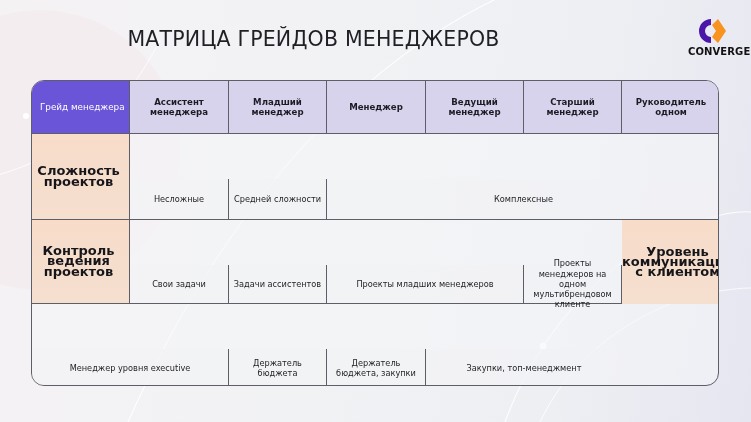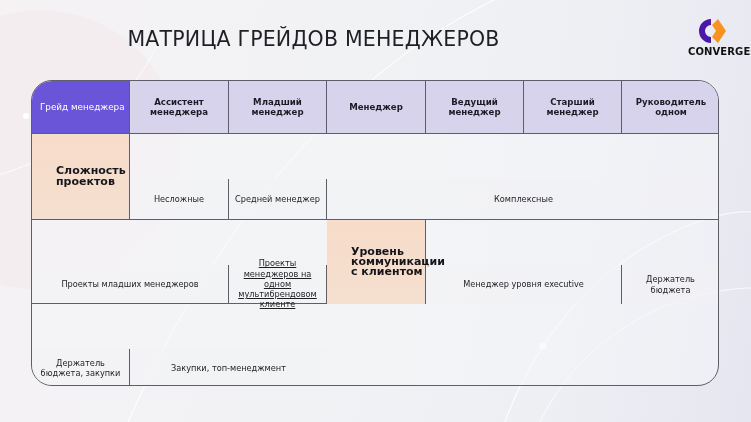--- a/index.html
+++ b/index.html
@@ -17,42 +17,42 @@
     color: #1f1f24; font-weight: normal;
   }
   .logo { position: absolute; left: 688px; top: 17px; width: 60px; height: 40px; }
   .logo svg { position: absolute; left: 8px; top: 0; }
   .logo-text {
     position: absolute; left: 0; top: 29px; width: 62px; text-align: right;
     font-size: 10px; font-weight: bold; color: #111; letter-spacing: 0.1px;
   }
   .matrix {
     position: absolute; left: 31px; top: 80px; width: 688px; height: 306px;
-    border: 1px solid #5e5e66; border-radius: 21px; overflow: hidden;
+    border: 1px solid #5e5e66; border-radius: 13px; overflow: hidden;
     display: grid;
     grid-template-columns: 98px 99px 98px 99px 98px 98px 98px;
     grid-template-rows: 53px 86px 84px 83px;
     background: rgba(244,245,247,0.55);
   }
   .cell {
     border-right: 1px solid #5e5e66; border-bottom: 1px solid #5e5e66;
     display: flex; align-items: center; justify-content: center; text-align: center;
     font-size: 8.2px; line-height: 10.3px; color: #1e1e22; padding: 0 4px;
   }
   .cell.last-col { border-right: none; }
   .cell.last-row { border-bottom: none; }
   .hdr { background: #d8d3ec; font-weight: bold; color: #1c1c24; font-size: 8.6px; }
   .corner {
     background: #6a55d8; color: #fff; justify-content: flex-start; text-align: left;
     padding-left: 8px; font-size: 8.8px; line-height: 10px;
   }
   .rowhdr {
     background: linear-gradient(180deg, #f7dcc9 0%, #f5dfcf 100%);
-    justify-content: flex-start; text-align: left; padding-left: 24px;
-    font-weight: bold; font-size: 11px; line-height: 10.2px; color: #16161a;
+    justify-content: flex-start; text-align: center; padding-left: 0;
+    font-weight: bold; font-size: 13px; line-height: 10.2px; color: #16161a;
   }
   .body-cell { background: rgba(241,242,245,0.6); margin-top: 45px; }
 </style>
 </head>
 <body>
 
 <svg class="bg-arcs" width="751" height="422" viewBox="0 0 751 422">
   <circle cx="40" cy="150" r="140" fill="#f4e6ea" opacity="0.45"></circle>
   <path d="M128 422 C 200 260, 330 60, 540 -20" stroke="#ffffff" stroke-width="1.1" fill="none" opacity="0.9"></path>
   <path d="M-20 180 C 60 160, 120 120, 160 40" stroke="#ffffff" stroke-width="1" fill="none" opacity="0.8"></path>
@@ -77,24 +77,27 @@
   <div class="cell corner">Грейд менеджера</div>
   <div class="cell hdr">Ассистент менеджера</div>
   <div class="cell hdr">Младший менеджер</div>
   <div class="cell hdr">Менеджер</div>
   <div class="cell hdr">Ведущий менеджер</div>
   <div class="cell hdr">Старший менеджер</div>
   <div class="cell hdr last-col">Руководитель одном</div>
 
   <div class="cell rowhdr">Сложность проектов</div>
   <div class="cell body-cell">Несложные</div>
-  <div class="cell body-cell">Средней менеджер</div>
+  <div class="cell body-cell">Средней сложности</div>
   <div class="cell body-cell last-col" style="grid-column: span 4;">Комплексные</div>
 
+  <div class="cell rowhdr">Контроль ведения проектов</div>
+  <div class="cell body-cell">Свои задачи</div>
+  <div class="cell body-cell">Задачи ассистентов</div>
   <div class="cell body-cell" style="grid-column: span 2;">Проекты младших менеджеров</div>
-  <div class="cell body-cell" style="padding:0 2px;text-decoration:underline;">Проекты менеджеров на одном мультибрендовом клиенте</div>
+  <div class="cell body-cell" style="padding:0 2px;">Проекты менеджеров на одном мультибрендовом клиенте</div>
 
   <div class="cell rowhdr last-row">Уровень коммуникации с клиентом</div>
   <div class="cell body-cell last-row" style="grid-column: span 2;">Менеджер уровня executive</div>
   <div class="cell body-cell last-row">Держатель бюджета</div>
   <div class="cell body-cell last-row">Держатель бюджета, закупки</div>
   <div class="cell body-cell last-row last-col" style="grid-column: span 2;">Закупки, топ-менеджмент</div>
 </div>
 
 </body></html>

